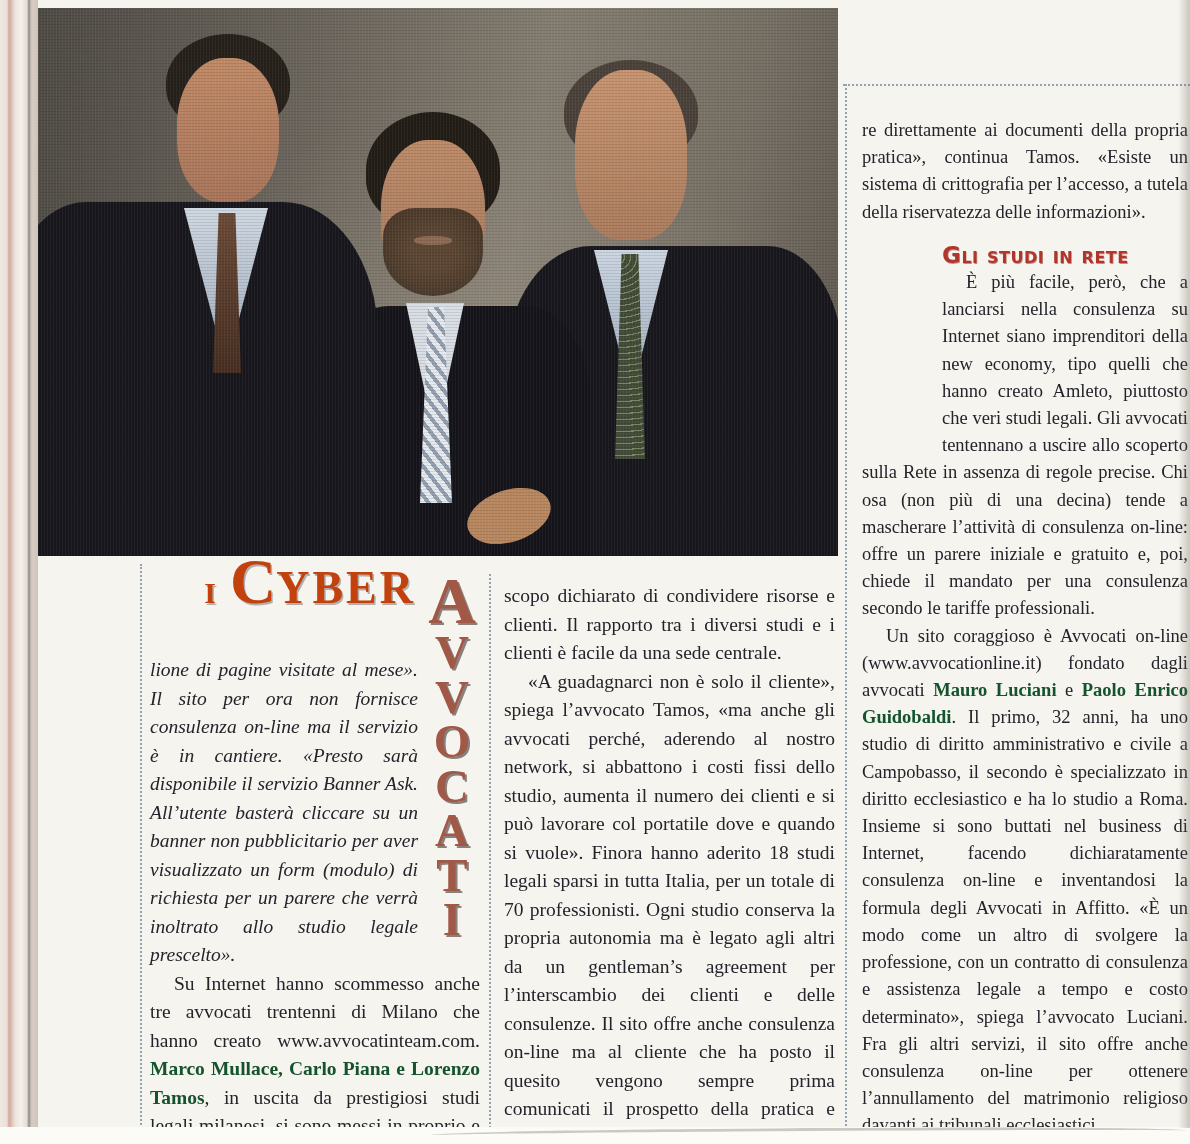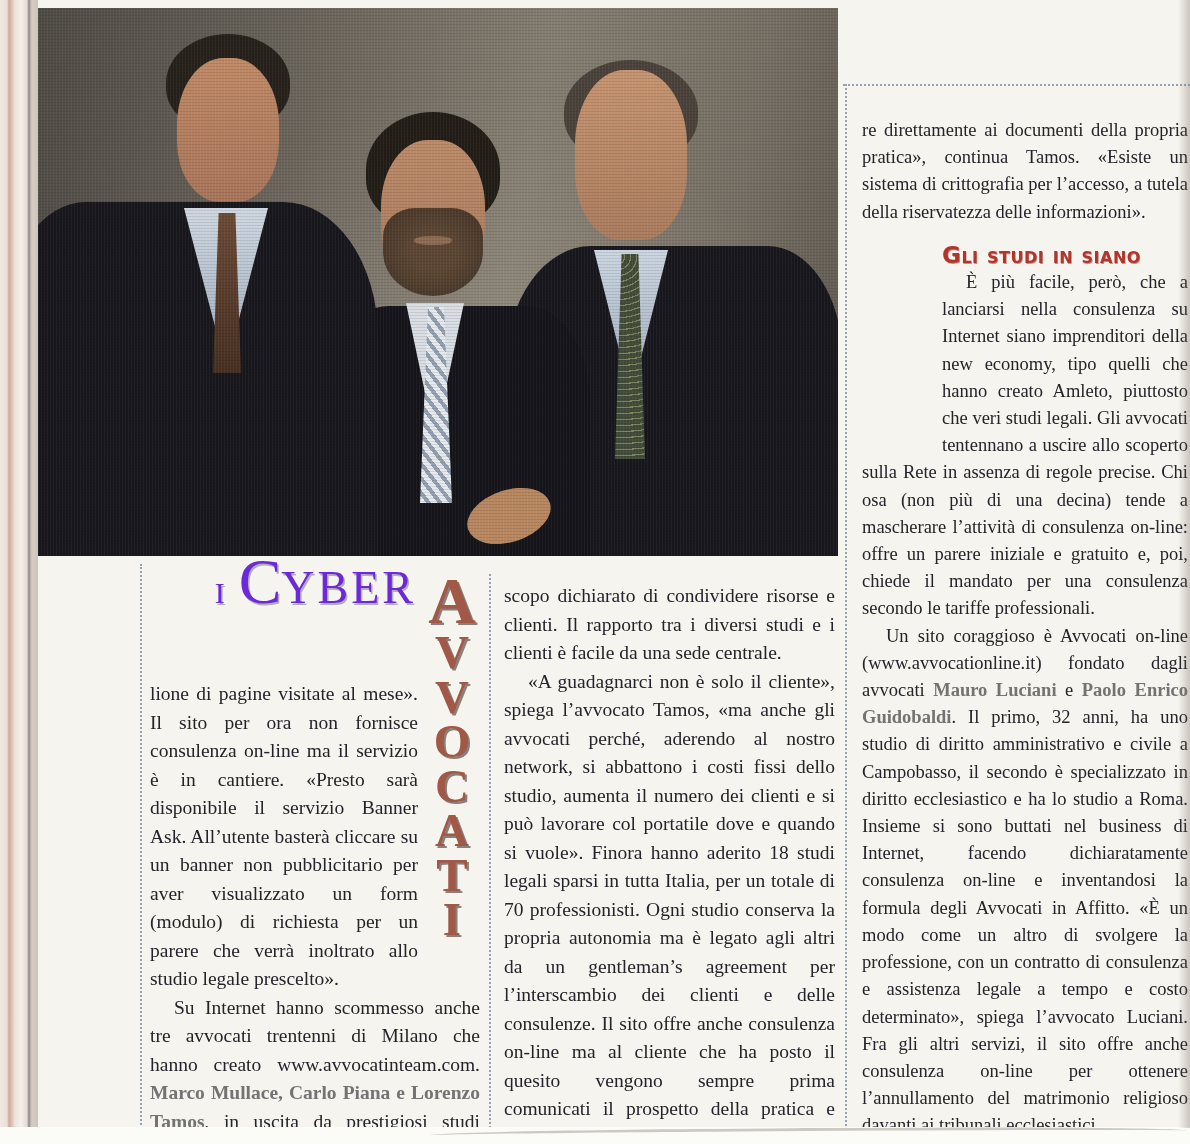--- a/index.html
+++ b/index.html
@@ -80,27 +80,27 @@
     text-align:center; font-style:italic; font-weight:bold;
     font-size:15.5px; line-height:21.5px; color:#1d1d27;
   }
   
   .col { position:absolute; text-align:justify; }
   .col p { margin:0; }
   .col1 { left:150px; top:568px; width:330px; font-size:19.5px; line-height:28.5px; }
   .col2 { left:504px; top:582px; width:331px; font-size:19.5px; line-height:28.5px; }
   .col3 { left:862px; top:95px;  width:326px; font-size:18.5px; line-height:27.2px; }
   .indent { text-indent:24px; }
-  .red-name { color:#737373; font-weight:bold; }
+  .red-name { color:#14532d; font-weight:bold; }
   .wrap-right { padding-right:62px; }
   
   .title-row { position:relative; height:88px; }
   .title-line {
     position:absolute; right:64px; top:0; white-space:nowrap;
-    color:#6d28d9; font-weight:normal;
+    color:#c2410c; font-weight:bold;
     text-shadow:1.5px 1.5px 0 rgba(120,118,125,.55);
   }
   .t-i    { font-size:43px; font-variant:small-caps; letter-spacing:2px; }
   .t-cap  { font-size:64px; margin-left:12px; }
   .t-rest { font-size:46px; letter-spacing:3px; text-transform:uppercase; }
   .avv-strip {
     position:absolute; right:-2px; top:4px; width:60px; text-align:center;
     color:#a15846; font-weight:bold;
     text-shadow:2px 2px 0 rgba(45,33,33,.55), -1px -1px 0 rgba(255,246,240,.35);
   }
@@ -165,33 +165,33 @@
     <div class="avv-strip">
       <span class="avv-first">A</span>
       <span class="avv-rest">V</span>
       <span class="avv-rest">V</span>
       <span class="avv-rest">O</span>
       <span class="avv-rest">C</span>
       <span class="avv-rest">A</span>
       <span class="avv-rest">T</span>
       <span class="avv-rest">I</span>
     </div>
-    <p class="wrap-right" style="margin-top:24px;">lione di pagine visitate al mese». Il sito per ora non fornisce consulenza on-line ma il servizio è in cantiere. «Presto sarà disponibile il servizio Banner Ask. All’utente basterà cliccare su un banner non pubblicitario per aver visualizzato un form (modulo) di richiesta per un parere che verrà inoltrato allo studio legale prescelto».</p>
+    <p class="wrap-right" style="margin-top:0;font-style:italic;">lione di pagine visitate al mese». Il sito per ora non fornisce consulenza on-line ma il servizio è in cantiere. «Presto sarà disponibile il servizio Banner Ask. All’utente basterà cliccare su un banner non pubblicitario per aver visualizzato un form (modulo) di richiesta per un parere che verrà inoltrato allo studio legale prescelto».</p>
     <p class="indent"><span>Su Internet hanno scommesso anche tre avvocati trentenni di Milano che hanno creato www.avvocatinteam.com. </span><span class="red-name">Marco Mullace, Carlo Piana e Lorenzo Tamos</span><span>, in uscita da prestigiosi studi legali milanesi, si sono messi in proprio e hanno creato un network di studi legali, sparsi su tutto il territorio nazionale ma tra loro collegati con lo</span></p>
   </div>
 
   <div class="col col2">
     <p>scopo dichiarato di condividere risorse e clienti. Il rapporto tra i diversi studi e i clienti è facile da una sede centrale.</p>
     <p class="indent">«A guadagnarci non è solo il cliente», spiega l’avvocato Tamos, «ma anche gli avvocati perché, aderendo al nostro network, si abbattono i costi fissi dello studio, aumenta il numero dei clienti e si può lavorare col portatile dove e quando si vuole». Finora hanno aderito 18 studi legali sparsi in tutta Italia, per un totale di 70 professionisti. Ogni studio conserva la propria autonomia ma è legato agli altri da un gentleman’s agreement per l’interscambio dei clienti e delle consulenze. Il sito offre anche consulenza on-line ma al cliente che ha posto il quesito vengono sempre prima comunicati il prospetto della pratica e l’ammontare della tariffa professionale. «Presto ai nostri clienti più importanti per il numero di posizioni aperte sarà possibile accede-</p>
   </div>
 
   <div class="col col3">
     <p class="p1">re direttamente ai documenti della propria pratica», continua Tamos. «Esiste un sistema di crittografia per l’accesso, a tutela della riservatezza delle informazioni».</p>
     <div class="caption-spacer"></div>
-    <div class="rete-heading">Gli studi in siano</div>
+    <div class="rete-heading">Gli studi in rete</div>
     <p class="indent">È più facile, però, che a lanciarsi nella consulenza su Internet siano imprenditori della new economy, tipo quelli che hanno creato Amleto, piuttosto che veri studi legali. Gli avvocati tentennano a uscire allo scoperto sulla Rete in assenza di regole precise. Chi osa (non più di una decina) tende a mascherare l’attività di consulenza on-line: offre un parere iniziale e gratuito e, poi, chiede il mandato per una consulenza secondo le tariffe professionali.</p>
     <p class="indent"><span>Un sito coraggioso è Avvocati on-line (www.avvocationline.it) fondato dagli avvocati </span><span class="red-name">Mauro Luciani</span><span> e </span><span class="red-name">Paolo Enrico Guidobaldi</span><span>. Il primo, 32 anni, ha uno studio di diritto amministrativo e civile a Campobasso, il secondo è specializzato in diritto ecclesiastico e ha lo studio a Roma. Insieme si sono buttati nel business di Internet, facendo dichiaratamente consulenza on-line e inventandosi la formula degli Avvocati in Affitto. «È un modo come un altro di svolgere la professione, con un contratto di consulenza e assistenza legale a tempo e costo determinato», spiega l’avvocato Luciani. Fra gli altri servizi, il sito offre anche consulenza on-line per ottenere l’annullamento del matrimonio religioso davanti ai tribunali ecclesiastici.</span></p>
     <div class="byline">Sara Faillaci</div>
   </div>
 
   <div class="bottom-band"></div>
   <div class="scan-curl"></div>
   <div class="edge-shadow"></div>
 
 </div>

